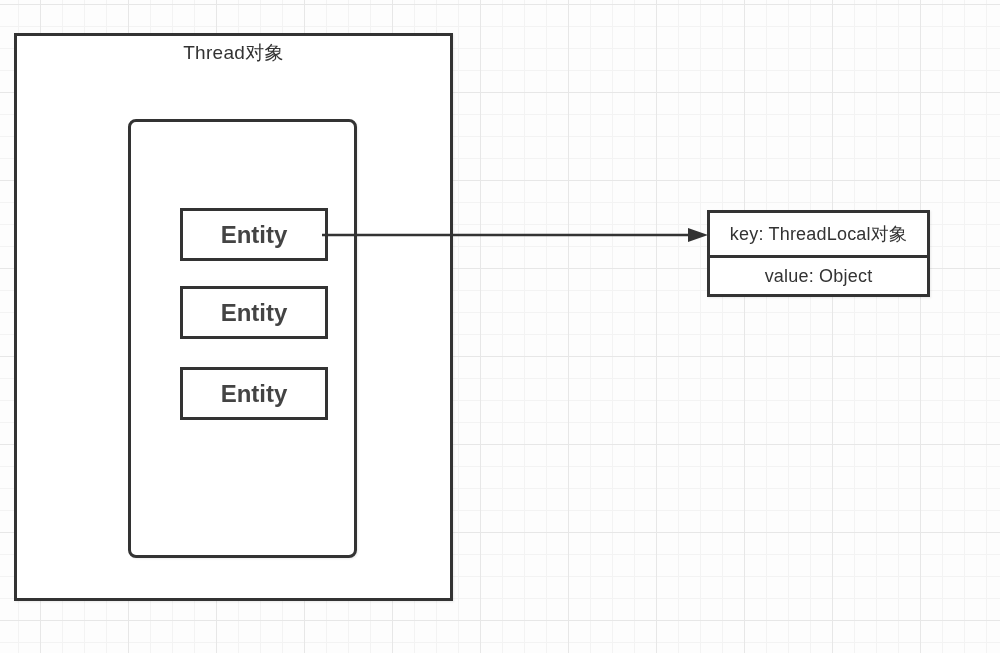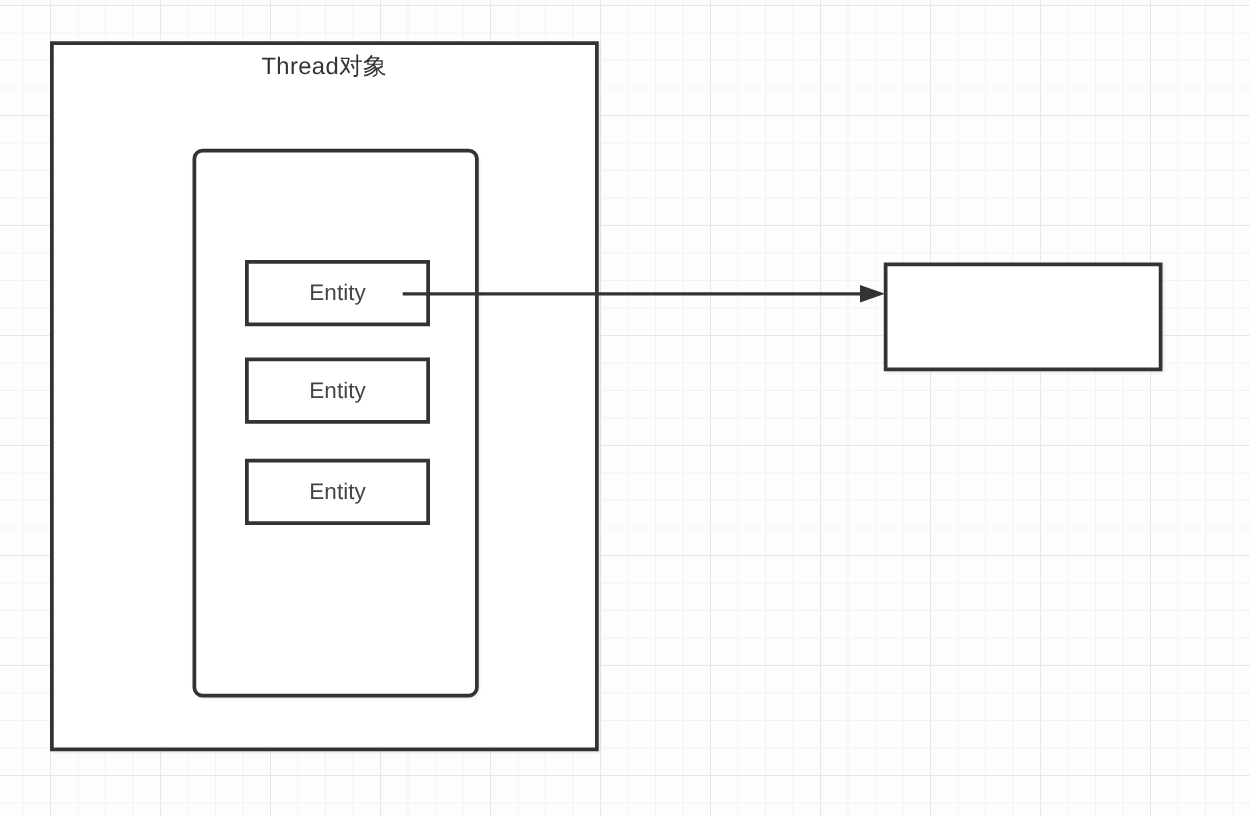--- a/index.html
+++ b/index.html
@@ -22,48 +22,49 @@
     background-position: 40px 0, 0 4px, 18px 0, 0 4px;
   }
   .shape {
     position: absolute;
     border: 3px solid #333333;
     background: #ffffff;
     box-shadow: 1px 1px 2px rgba(0,0,0,0.08);
   }
   .thread-box {
     left: 14px; top: 33px;
-    width: 439px; height: 568px; margin-left: 26px;
+    width: 439px; height: 568px;
   }
   .box-title {
     position: absolute;
     left: 0; right: 0;
     top: 4px;
     text-align: center;
     font-size: 19px;
     font-weight: 500;
     color: #333333;
     letter-spacing: 0.3px;
   }
   .tlm-box {
     left: 111px; top: 83px;     
     width: 229px; height: 439px;
     border-radius: 8px;
   }
   .entity {
     position: absolute;
-    left: 39px;
+    left: 49px;
     width: 148px; height: 53px;
     border: 3px solid #333333;
     background: #ffffff;
     display: flex;
     align-items: center;
     justify-content: center;
-    font-size: 18px;
+    font-size: 24px;
     color: #444444;
+    font-weight: bold;
   }
   .entity-1 { top: 86px; }
   .entity-2 { top: 164px; }
   .entity-3 { top: 245px; }
   .arrow-svg {
     position: absolute;
     left: 322px; top: 220px;
     width: 390px; height: 30px;
   }
   .entry-box {
@@ -108,15 +109,17 @@
       </div>
     </div>
   </div>
 
   <svg class="arrow-svg" viewBox="0 0 390 30" xmlns="http://www.w3.org/2000/svg">
     <line x1="0" y1="15" x2="368" y2="15" stroke="#333333" stroke-width="2.6"></line>
     <polygon points="366,8 386,15 366,22" fill="#333333"></polygon>
   </svg>
 
   <div class="shape entry-box">
+    <div class="entry-row entry-key-row">key: ThreadLocal对象</div>
+    <div class="entry-row entry-value-row">value: Object</div>
   </div>
 
 </div>
 
 </body></html>

